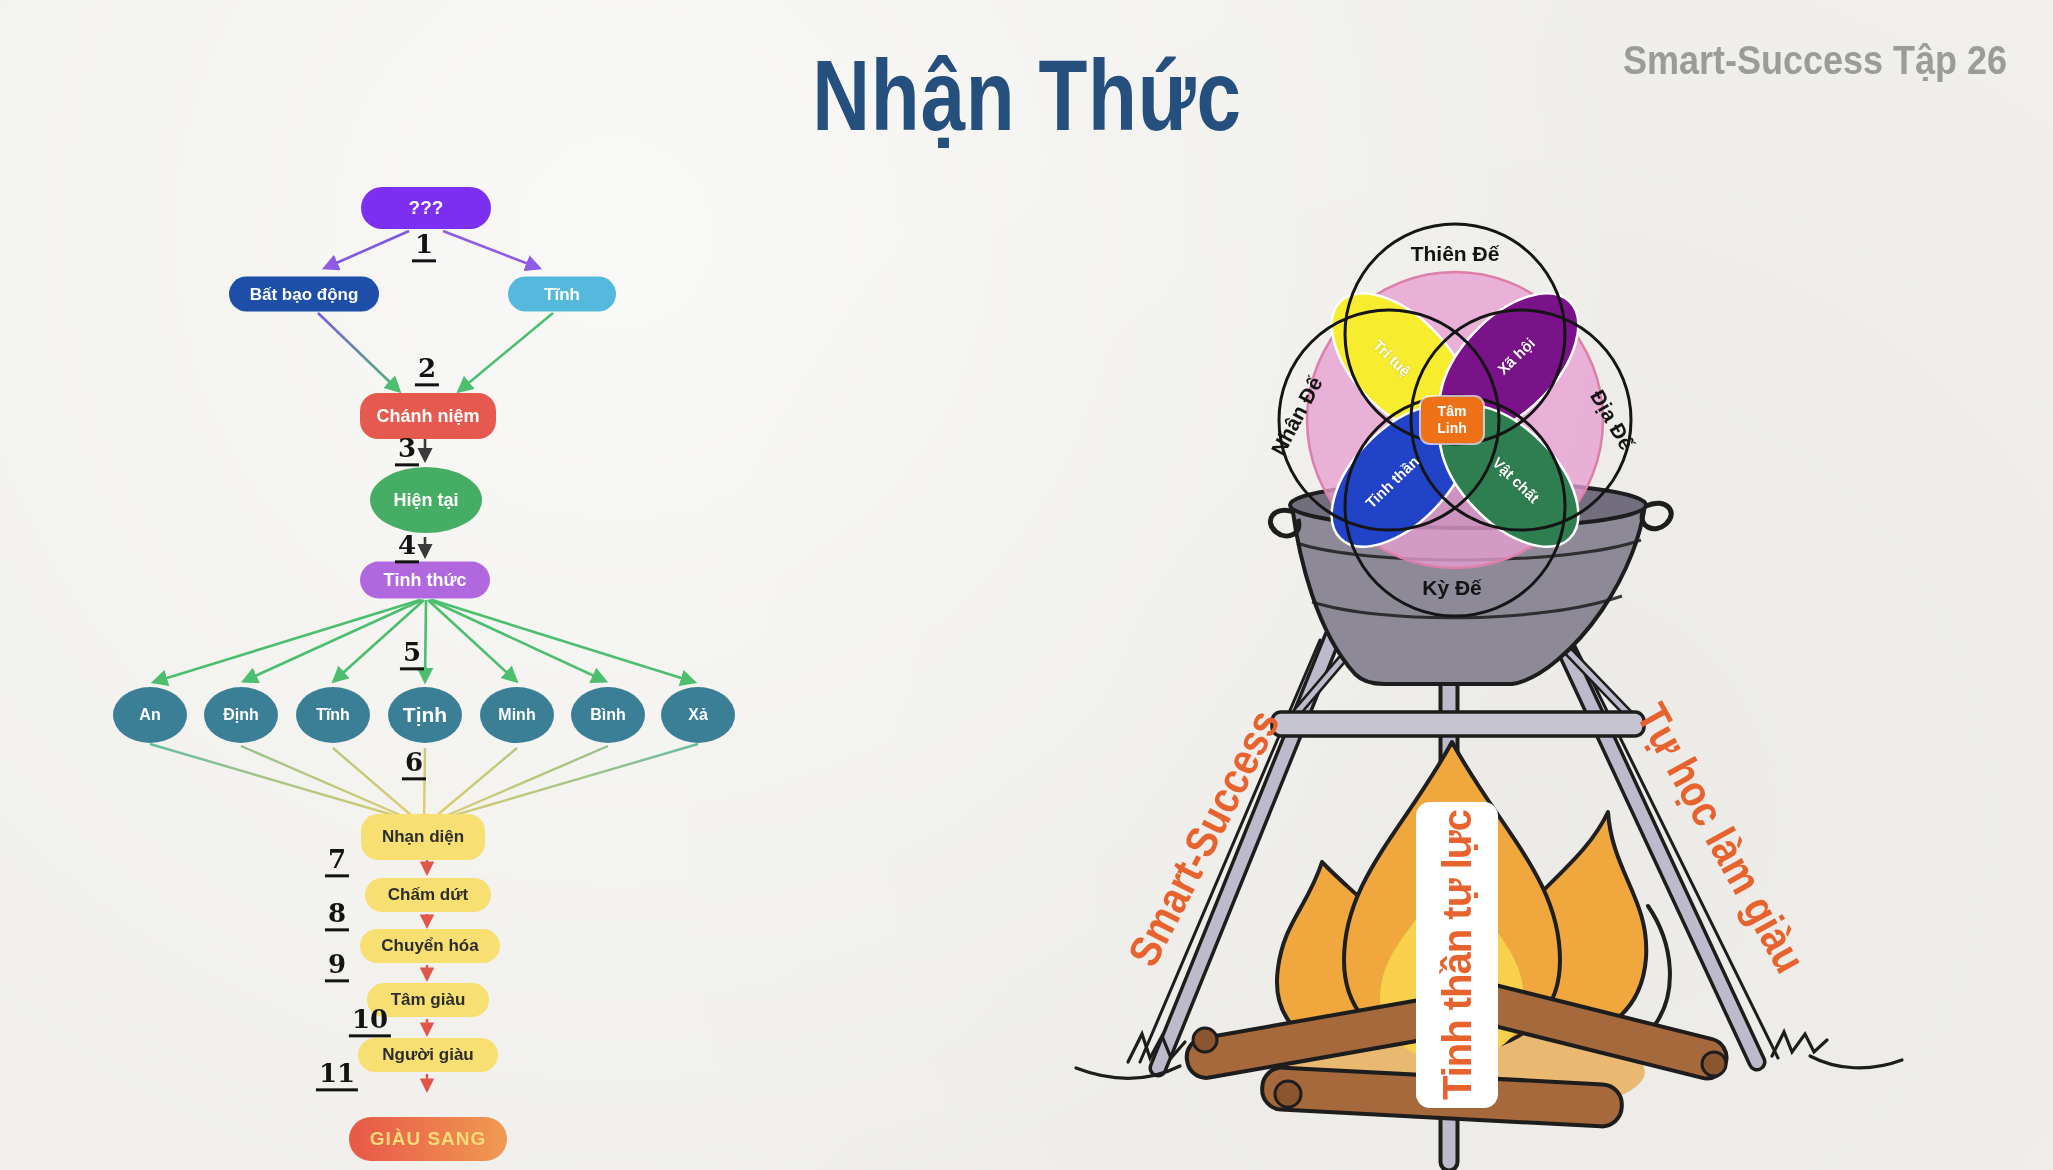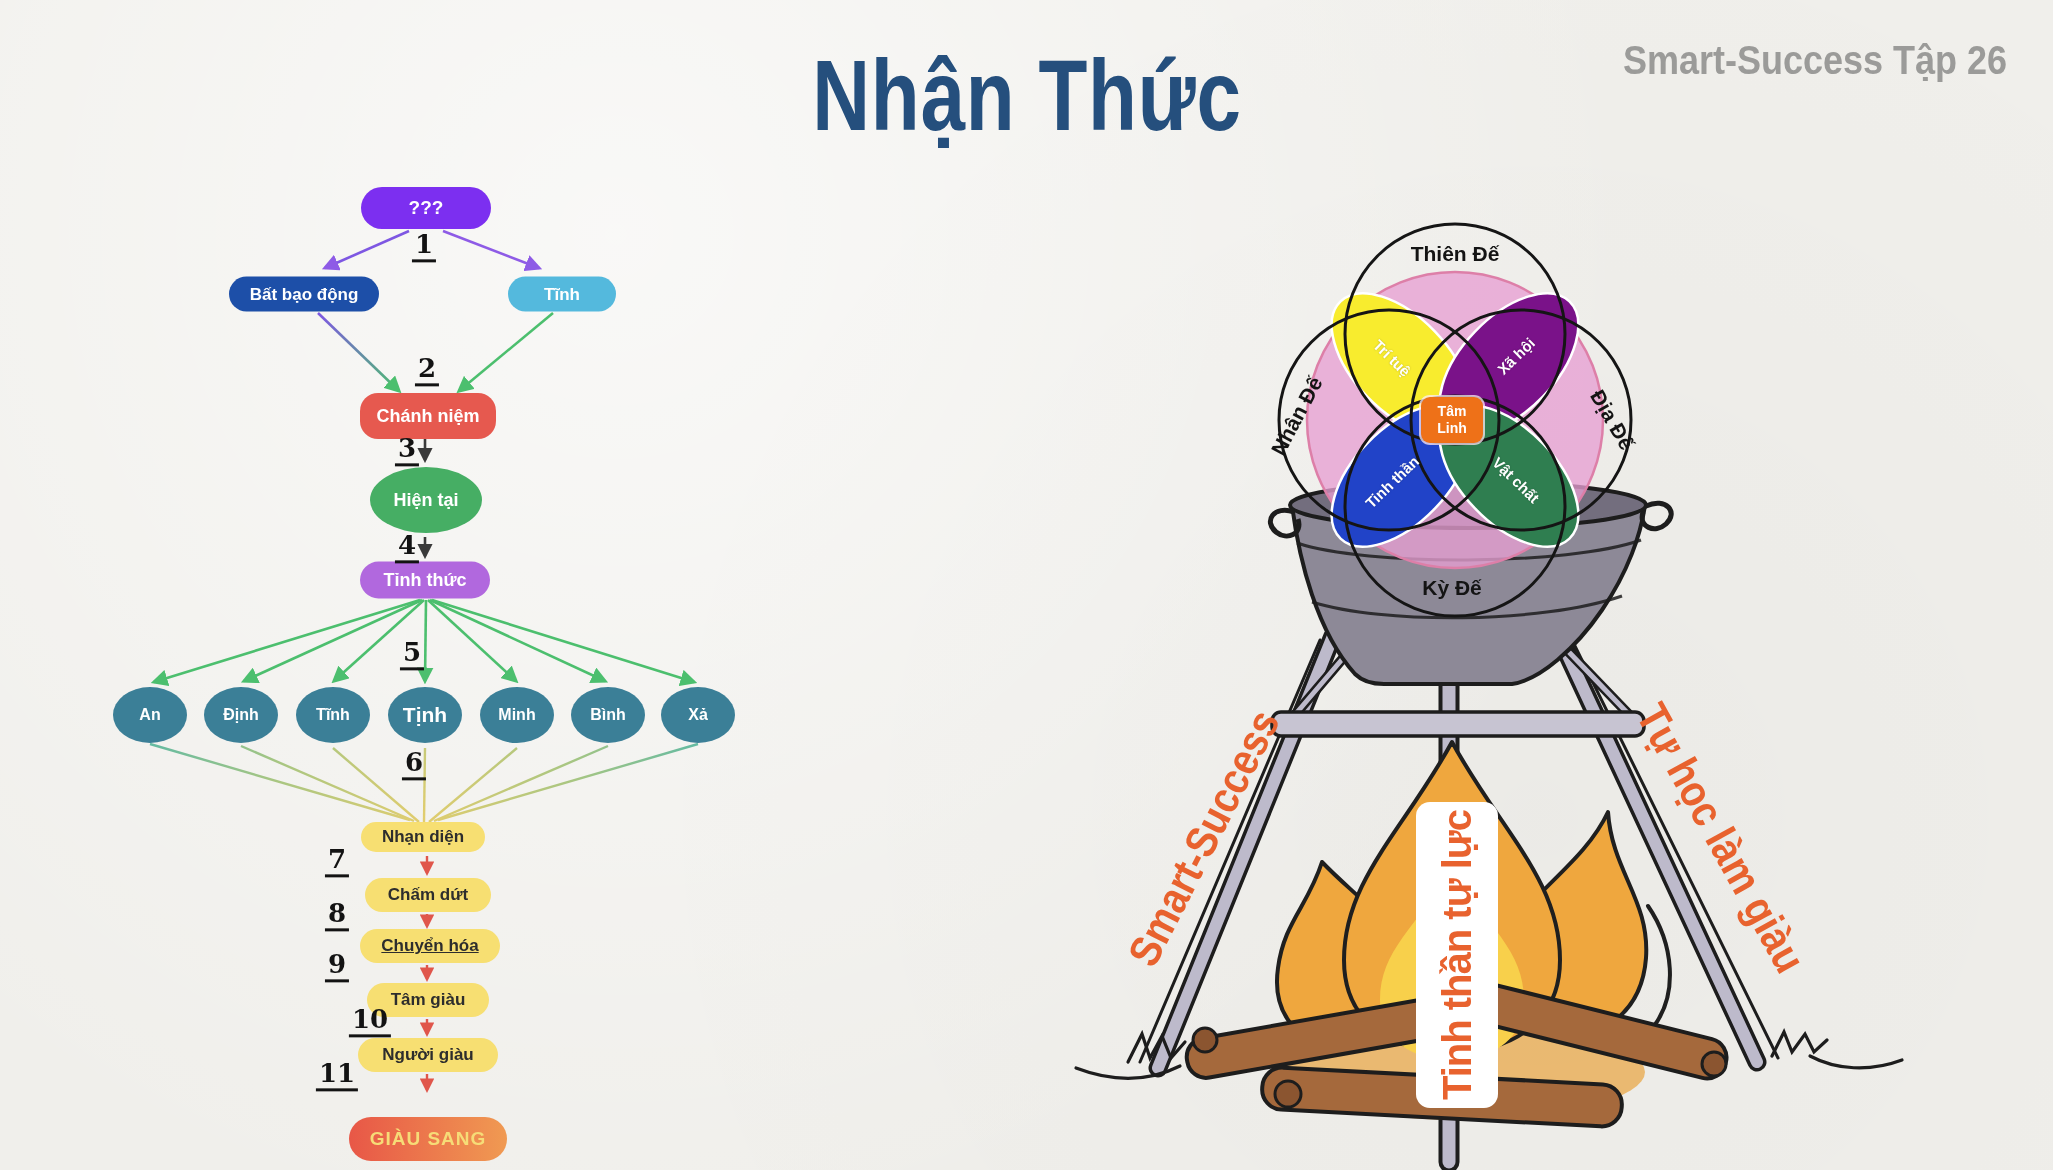--- a/index.html
+++ b/index.html
@@ -177,23 +177,23 @@
   <div class="pill" style="left:425px;top:580px;width:130px;height:37px;border-radius:19px;background:#B168DE;font-size:18px;">Tỉnh thức</div>
 
   <div class="pill ellipse" style="left:150px;top:715px;width:74px;height:56px;background:#3B7F97;font-size:16px;">An</div>
   <div class="pill ellipse" style="left:241px;top:715px;width:74px;height:56px;background:#3B7F97;font-size:16px;">Định</div>
   <div class="pill ellipse" style="left:333px;top:715px;width:74px;height:56px;background:#3B7F97;font-size:16px;">Tĩnh</div>
   <div class="pill ellipse" style="left:425px;top:715px;width:74px;height:56px;background:#3B7F97;font-size:21px;">Tịnh</div>
   <div class="pill ellipse" style="left:517px;top:715px;width:74px;height:56px;background:#3B7F97;font-size:16px;">Minh</div>
   <div class="pill ellipse" style="left:608px;top:715px;width:74px;height:56px;background:#3B7F97;font-size:16px;">Bình</div>
   <div class="pill ellipse" style="left:698px;top:715px;width:74px;height:56px;background:#3B7F97;font-size:16px;">Xả</div>
 
-  <div class="pill chain" style="left:423px;top:837px;width:124px;height:30px;border-radius:17px;font-size:17px;">Nhạn diện</div>
+  <div class="pill chain" style="left:423px;top:837px;width:124px;height:46px;border-radius:17px;font-size:17px;">Nhạn diện</div>
   <div class="pill chain" style="left:428px;top:895px;width:126px;height:34px;border-radius:17px;font-size:17px;">Chấm dứt</div>
-  <div class="pill chain" style="left:430px;top:946px;width:140px;height:34px;border-radius:17px;font-size:17px;text-decoration:underline;">Chuyển hóa</div>
+  <div class="pill chain" style="left:430px;top:946px;width:140px;height:34px;border-radius:17px;font-size:17px;">Chuyển hóa</div>
   <div class="pill chain" style="left:428px;top:1000px;width:122px;height:34px;border-radius:17px;font-size:17px;">Tâm giàu</div>
   <div class="pill chain" style="left:428px;top:1055px;width:140px;height:34px;border-radius:17px;font-size:17px;">Người giàu</div>
   <div class="pill" style="left:428px;top:1117px;width:158px;height:44px;border-radius:22px;background:linear-gradient(90deg,#E85747,#F09A52);color:#F6DC77;font-size:19px;letter-spacing:1px;margin-top:22px;">GIÀU SANG</div>
 
   <span class="num" style="left:424px;top:247px;">1</span>
   <span class="num" style="left:427px;top:371px;">2</span>
   <span class="num" style="left:407px;top:451px;">3</span>
   <span class="num" style="left:407px;top:548px;">4</span>
   <span class="num" style="left:412px;top:655px;">5</span>
   <span class="num" style="left:414px;top:765px;">6</span>

